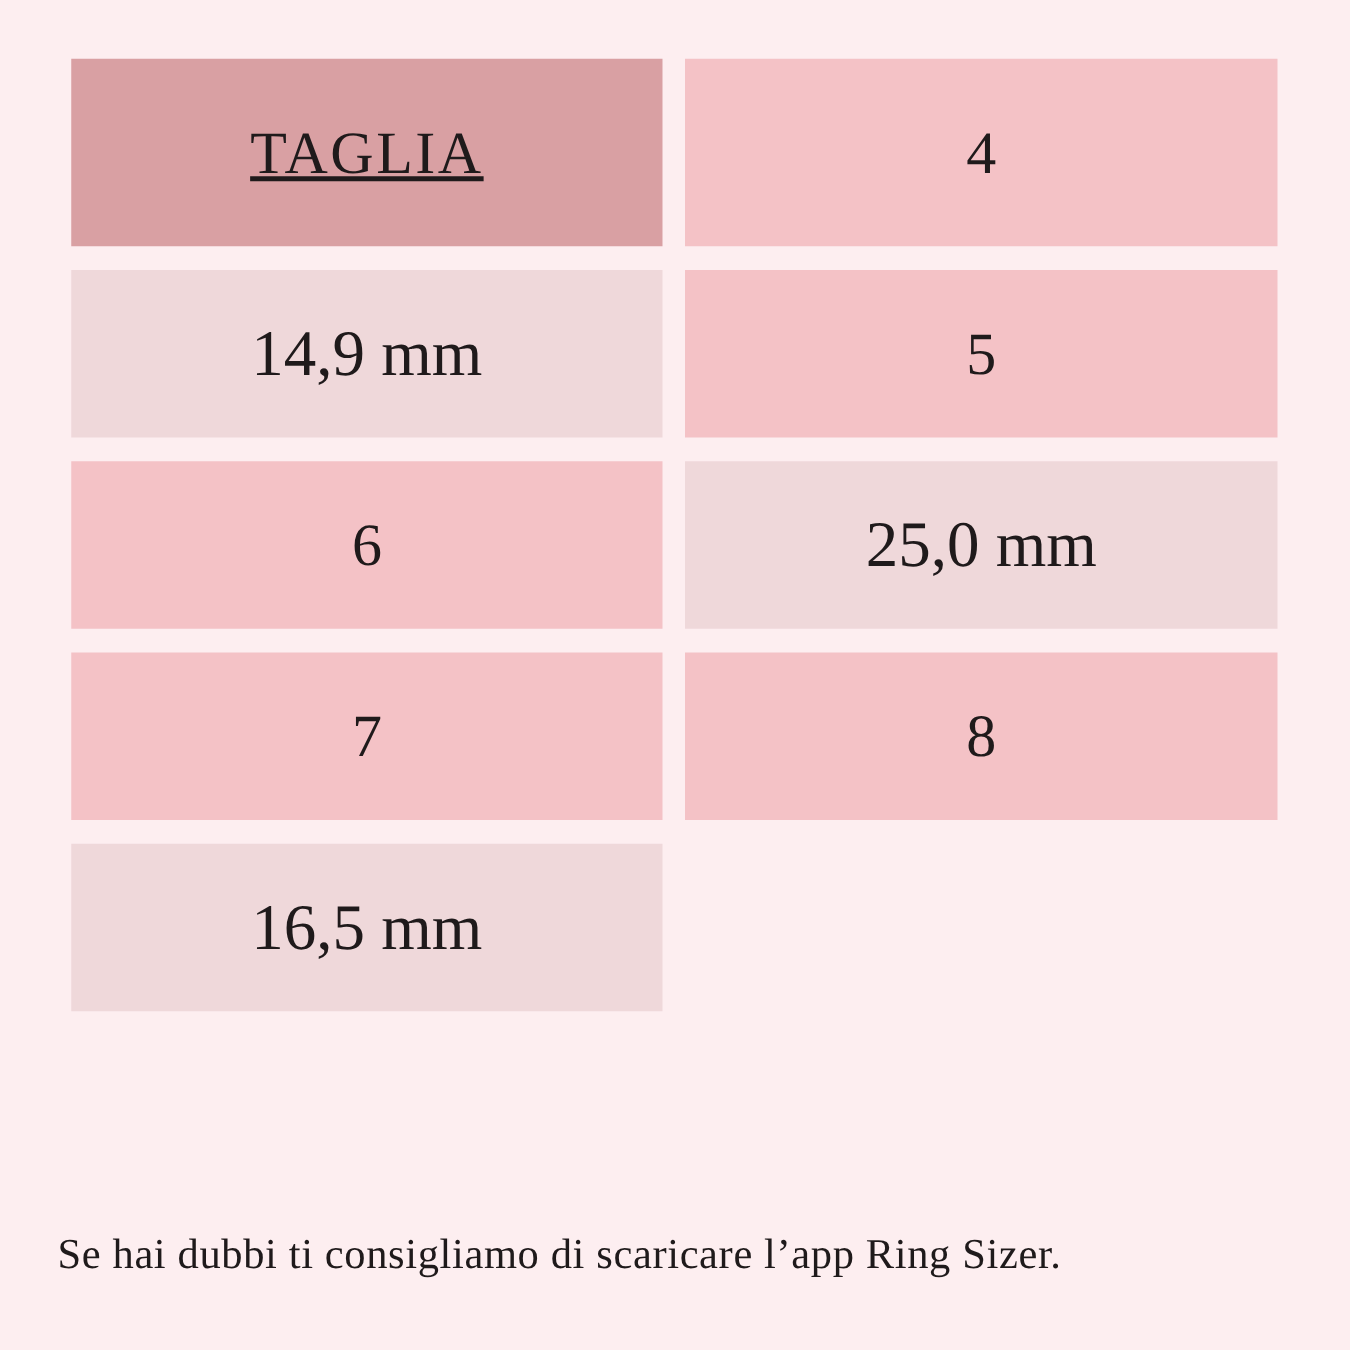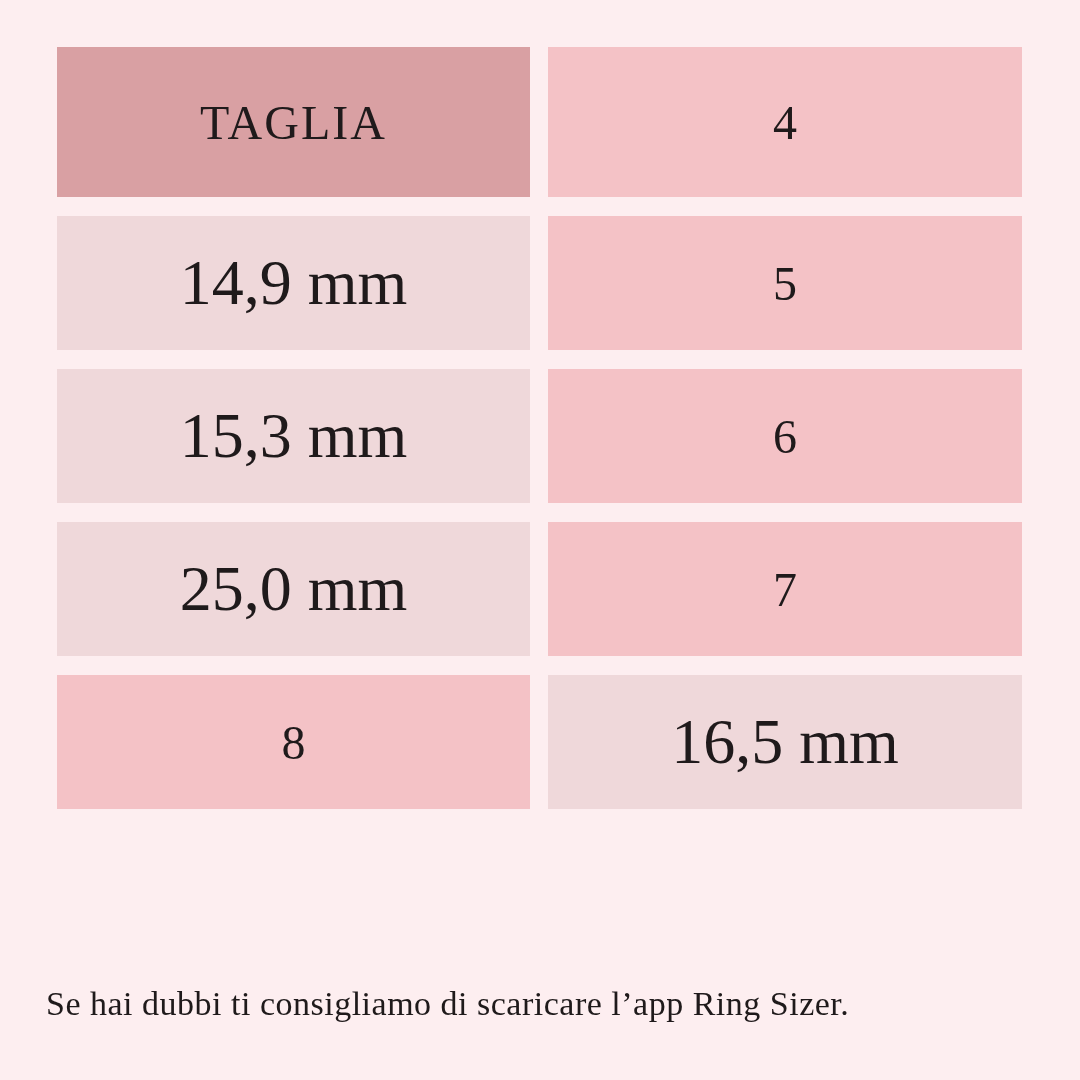--- a/index.html
+++ b/index.html
@@ -29,28 +29,29 @@
     display: flex;
     align-items: center;
     justify-content: center;
     text-align: center;
   }
   .header-cell {
     background: #d9a0a3;
     font-size: 48px;
     letter-spacing: 2px;
     font-weight: 500;
+    text-decoration: underline;
   }
   .size-cell {
     background: #f4c2c6;
     font-size: 48px;
   }
   .diameter-cell {
     background: #efd8da;
-    font-size: 64px;
+    font-size: 52px;
   }
   .footnote {
     position: absolute;
     left: 46px;
     top: 985px;
     font-size: 34px;
     letter-spacing: 0.5px;
   }
 </style>
 </head>
@@ -64,23 +65,20 @@
   <div class="cell size-cell">
     <span>4</span>
   </div>
   <div class="cell diameter-cell">
     <span>14,9 mm</span>
   </div>
 
   <div class="cell size-cell">
     <span>5</span>
   </div>
-  <div class="cell diameter-cell">
-    <span>15,3 mm</span>
-  </div>
 
   <div class="cell size-cell">
     <span>6</span>
   </div>
   <div class="cell diameter-cell">
     <span>25,0 mm</span>
   </div>
 
   <div class="cell size-cell">
     <span>7</span>

